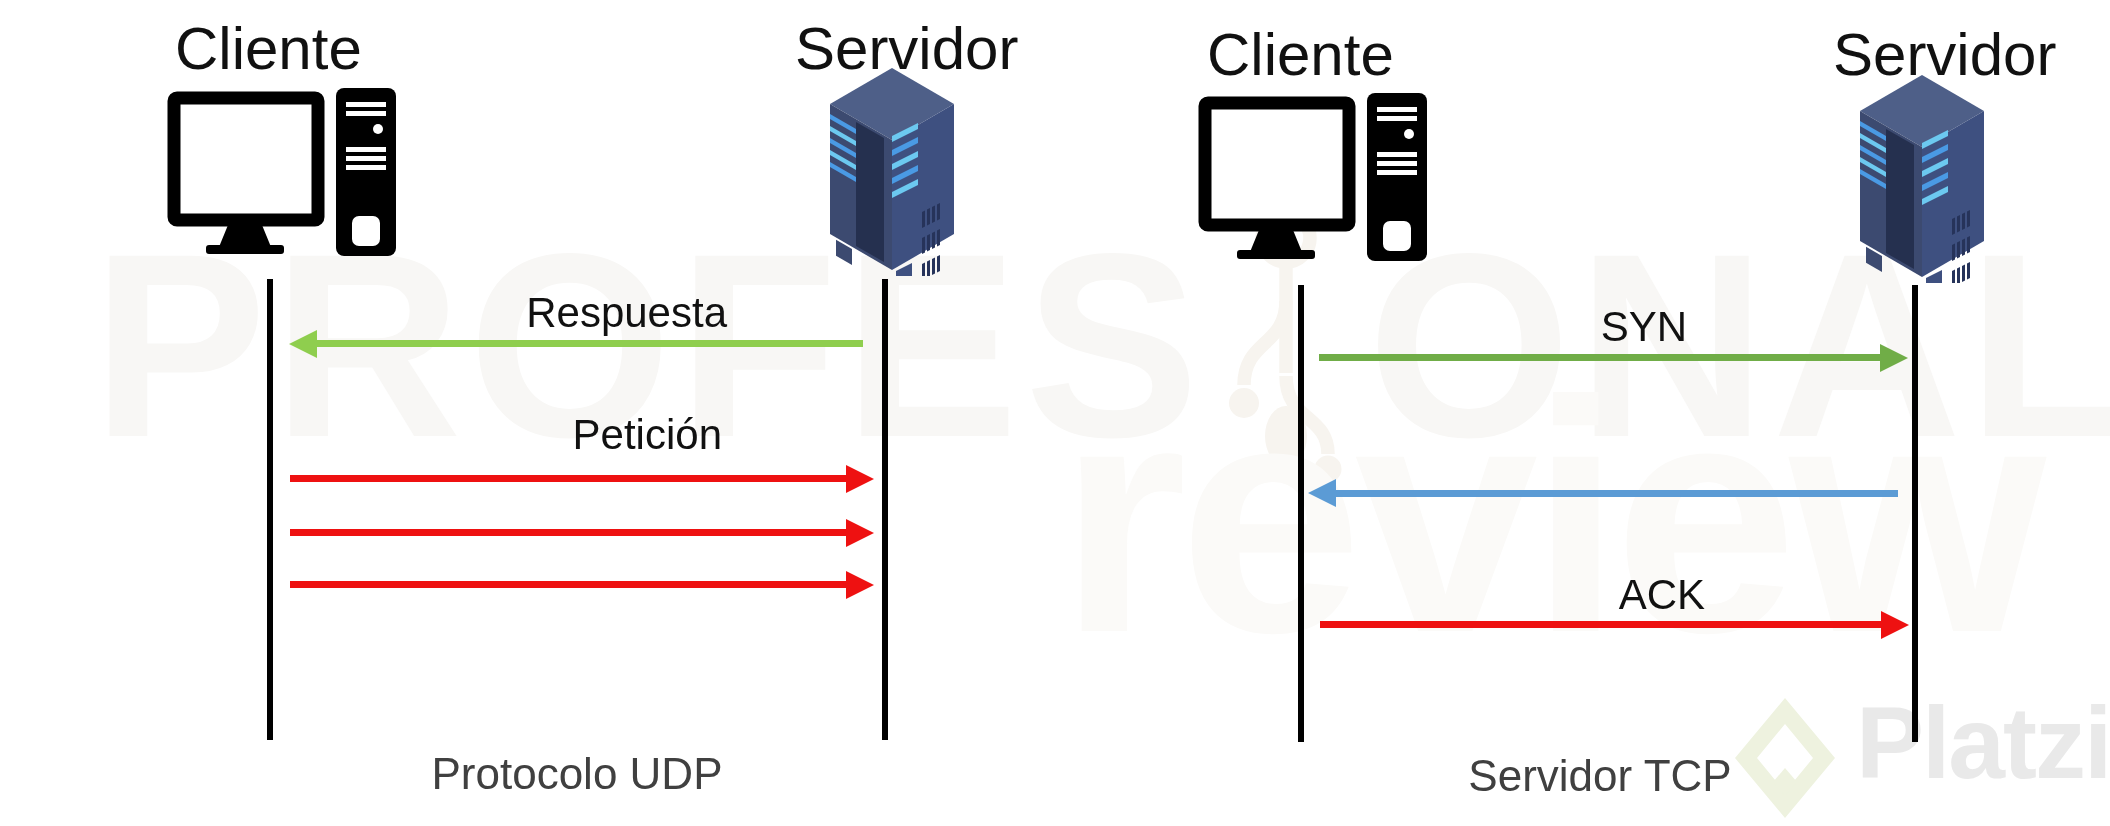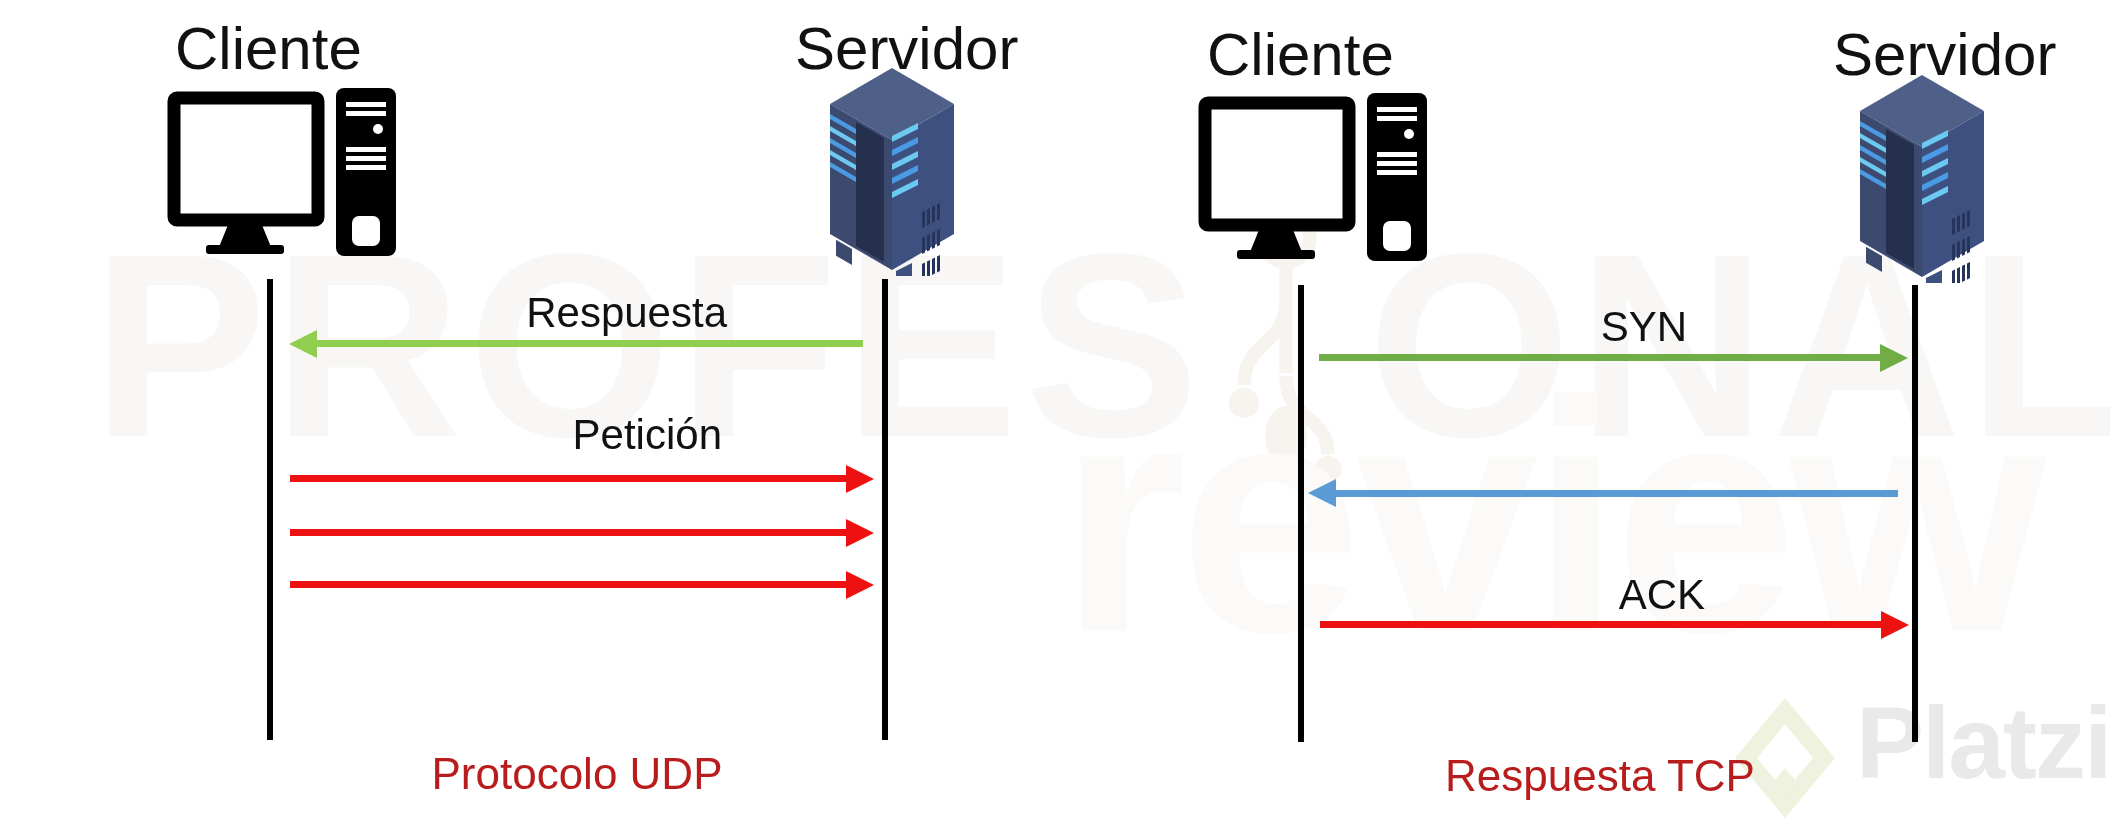--- a/index.html
+++ b/index.html
@@ -33,21 +33,21 @@
   .actor-label{
     font-size:60px;font-weight:400;text-align:center;line-height:1.1;
     z-index:2;color:#111;
   }
   .msg-label{
     font-size:42px;font-weight:400;text-align:right;line-height:1.1;
     z-index:2;color:#111;
   }
   .diagram-title{
     font-size:44px;font-weight:400;text-align:center;line-height:1.1;
-    z-index:2;color:#b91c1c;
+    z-index:2;color:#404040;
   }
   .lifeline{width:6px;background:#000;z-index:2;}
   .shaft{height:7px;z-index:2;}
   .head{width:0;height:0;border-top:14px solid transparent;border-bottom:14px solid transparent;z-index:2;}
   .machine{z-index:2;}
 </style>
 </head>
 <body>
 
 <div id="stage">
@@ -212,15 +212,15 @@
   <div class="abs shaft" style="left:1319px;top:354px;width:563px;background:#70ad47;"></div>
   <div class="abs head" style="left:1880px;top:344px;border-left:28px solid #70ad47;"></div>
 
   <div class="abs head" style="left:1308px;top:479px;border-right:28px solid #5b9bd5;"></div>
   <div class="abs shaft" style="left:1332px;top:490px;width:566px;background:#5b9bd5;"></div>
 
   <div class="abs msg-label" style="left:1505px;top:572px;width:200px;">ACK</div>
   <div class="abs shaft" style="left:1320px;top:621px;width:563px;background:#ee1111;"></div>
   <div class="abs head" style="left:1881px;top:611px;border-left:28px solid #ee1111;"></div>
 
-  <div class="abs diagram-title" style="left:1425px;top:752px;width:350px;">Respuesta TCP</div>
+  <div class="abs diagram-title" style="left:1425px;top:752px;width:350px;">Servidor TCP</div>
 
 </div>
 
 </body></html>

